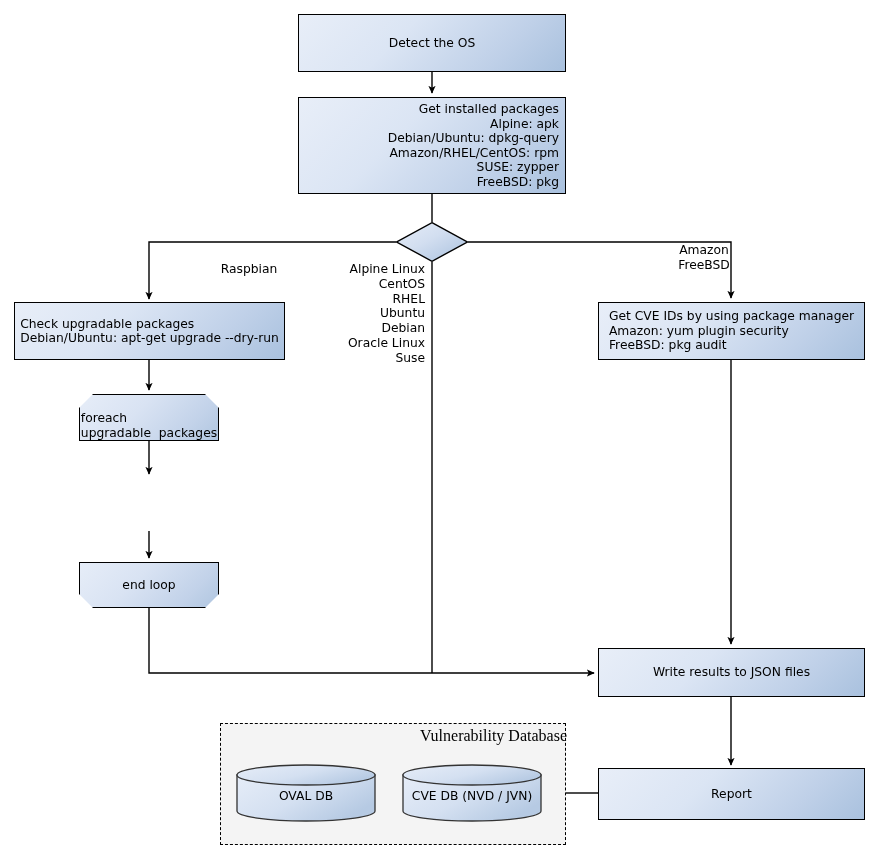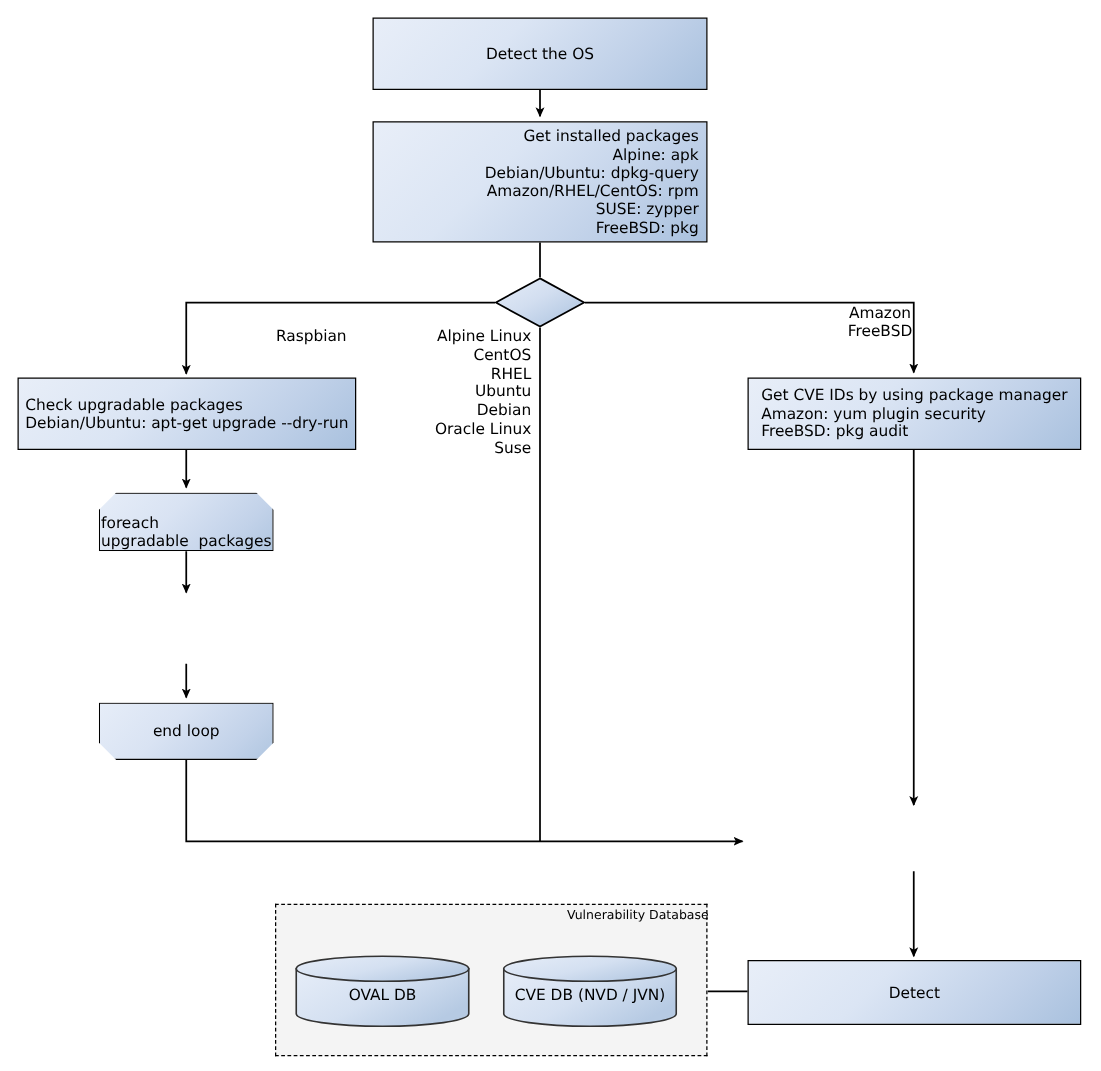--- a/index.html
+++ b/index.html
@@ -72,24 +72,25 @@
   .branch-label.right-align { text-align: right; }
   .branch-label.center-align { text-align: center; }
   .db-group {
     position: absolute;
     box-sizing: border-box;
     border: 1.6px dashed #000000;
     background: #f4f4f4;
   }
   .db-group-title {
     position: absolute;
-    font-size: 10px;
+    font-size: 16px;
     color: #000000;
     text-align: right;
     white-space: pre;
+    font-family: Liberation Serif, serif;
   }
   .cyl {
     position: absolute;
   }
   .cyl-label {
     position: absolute;
     width: 100%;
     text-align: center;
     font-size: 12.3px;
     color: #000000;
@@ -186,23 +187,26 @@
   <div class="node loopend" style="left:79px; top:562px; width:140px; height:46px;">
     <span>end loop</span>
   </div>
 
   <div class="node proc" style="left:598px; top:302px; width:267px; height:58px;">
     <span>Get CVE IDs by using package manager
 Amazon: yum plugin security
 FreeBSD: pkg audit</span>
   </div>
 
+  <div class="node proc" style="left:598px; top:648px; width:267px; height:49px;">
+    <span>Write results to JSON files</span>
+  </div>
 
   <div class="node proc" style="left:598px; top:768px; width:267px; height:52px;">
-    <span>Detect</span>
+    <span>Report</span>
   </div>
 
   <div class="db-group" style="left:220px; top:723px; width:346px; height:122px;"></div>
 
   <div class="db-group-title" style="left:286px; top:727px; width:281px;">Vulnerability Database</div>
 
   <div class="cyl" style="left:236px; top:764px; width:140px; height:58px;">
     <svg width="140" height="58" viewBox="0 0 140 58" xmlns="http://www.w3.org/2000/svg">
       <defs>
         <linearGradient id="cylgrad" x1="0" y1="0" x2="1" y2="0.6">

